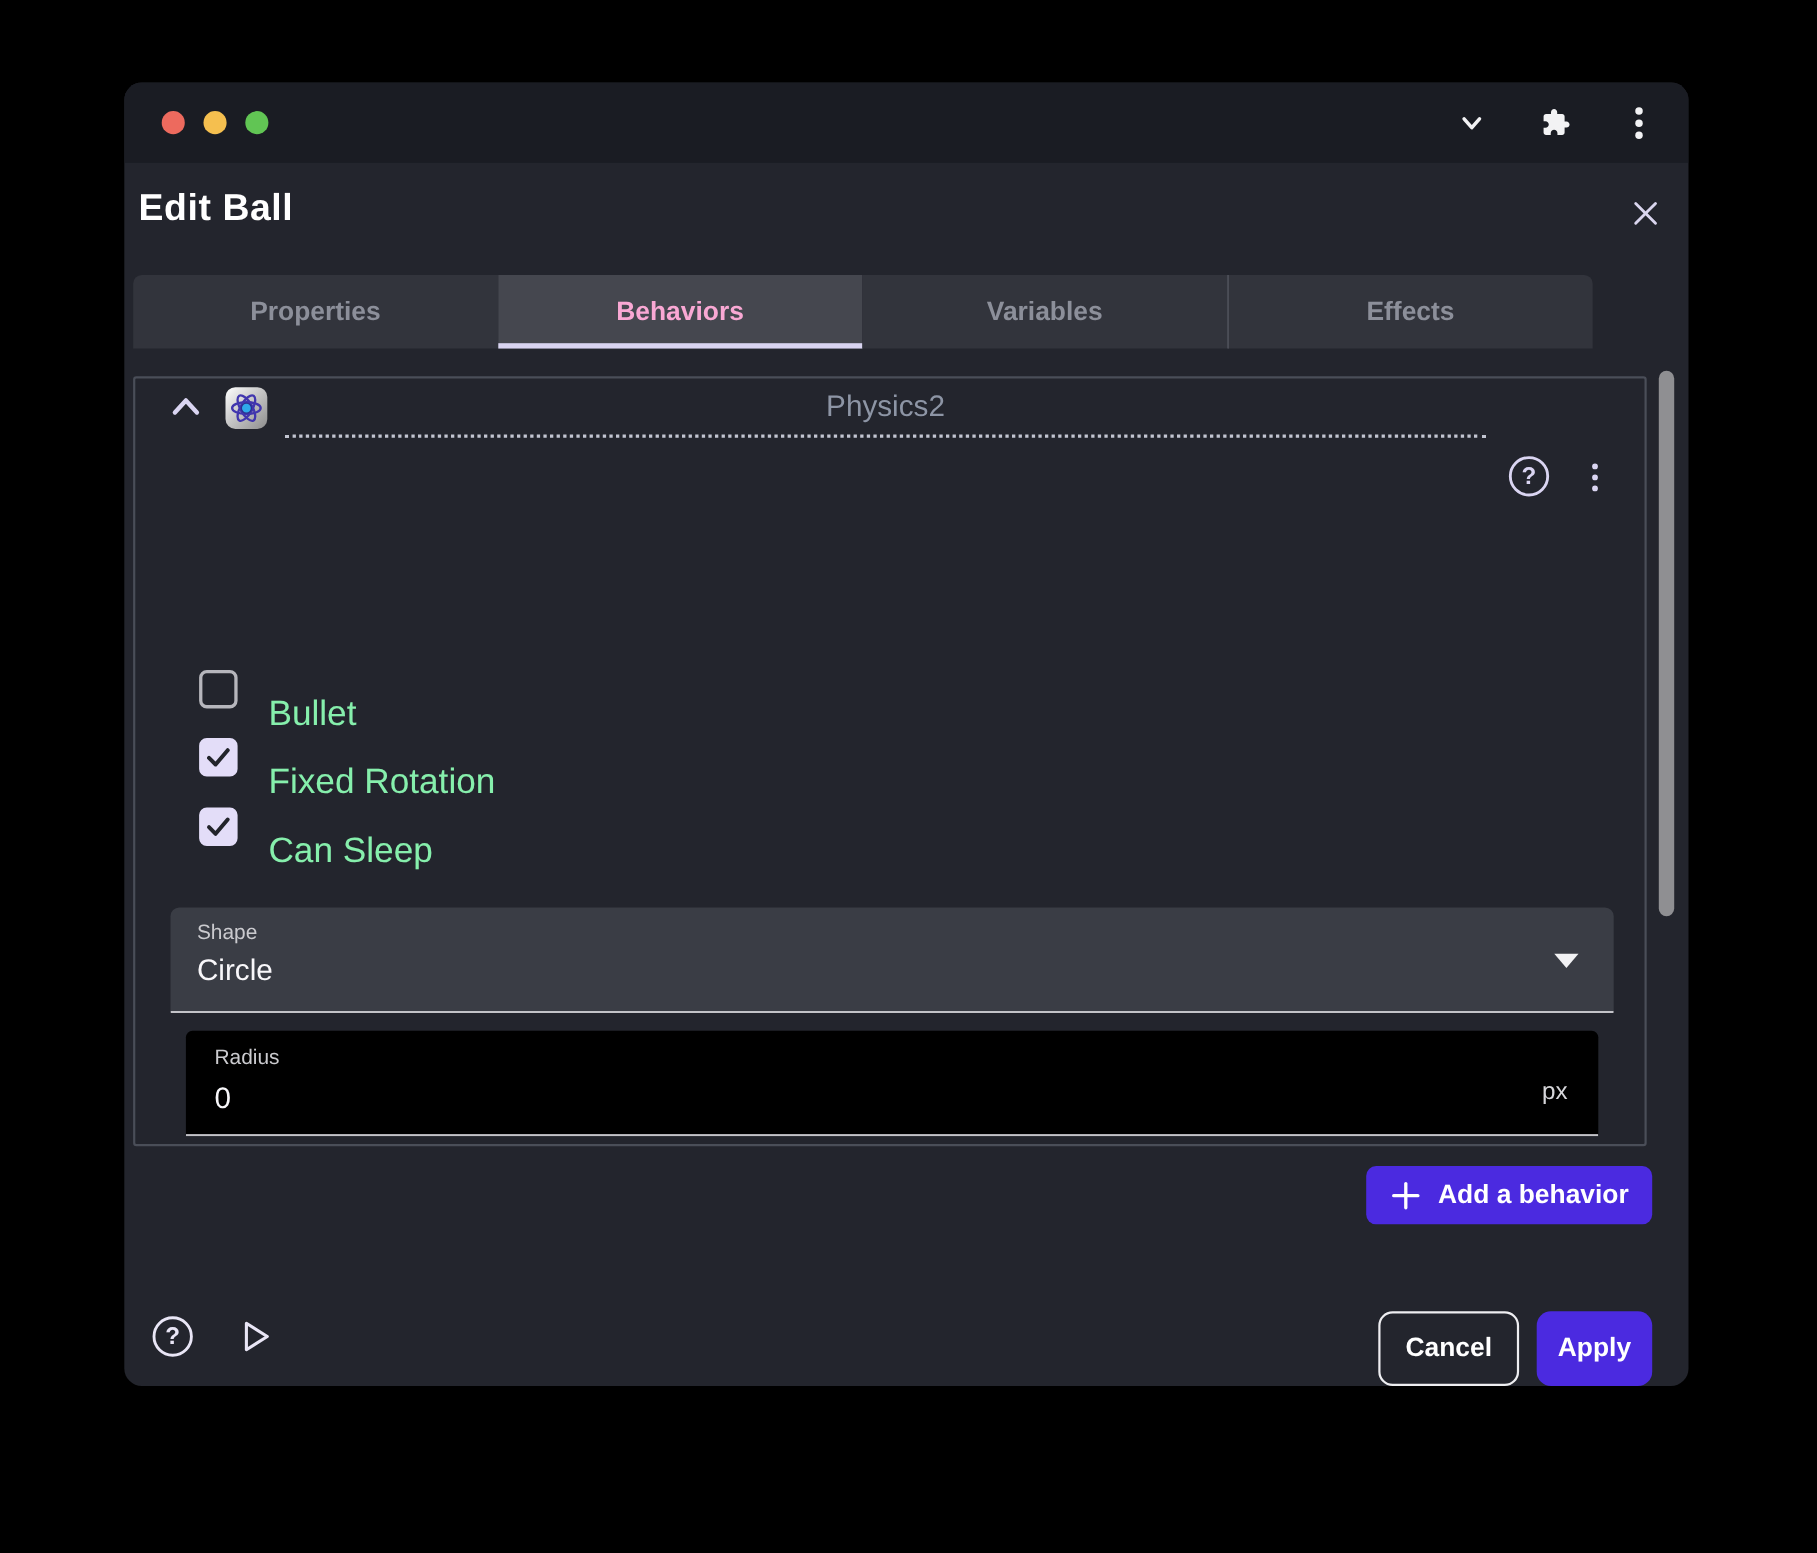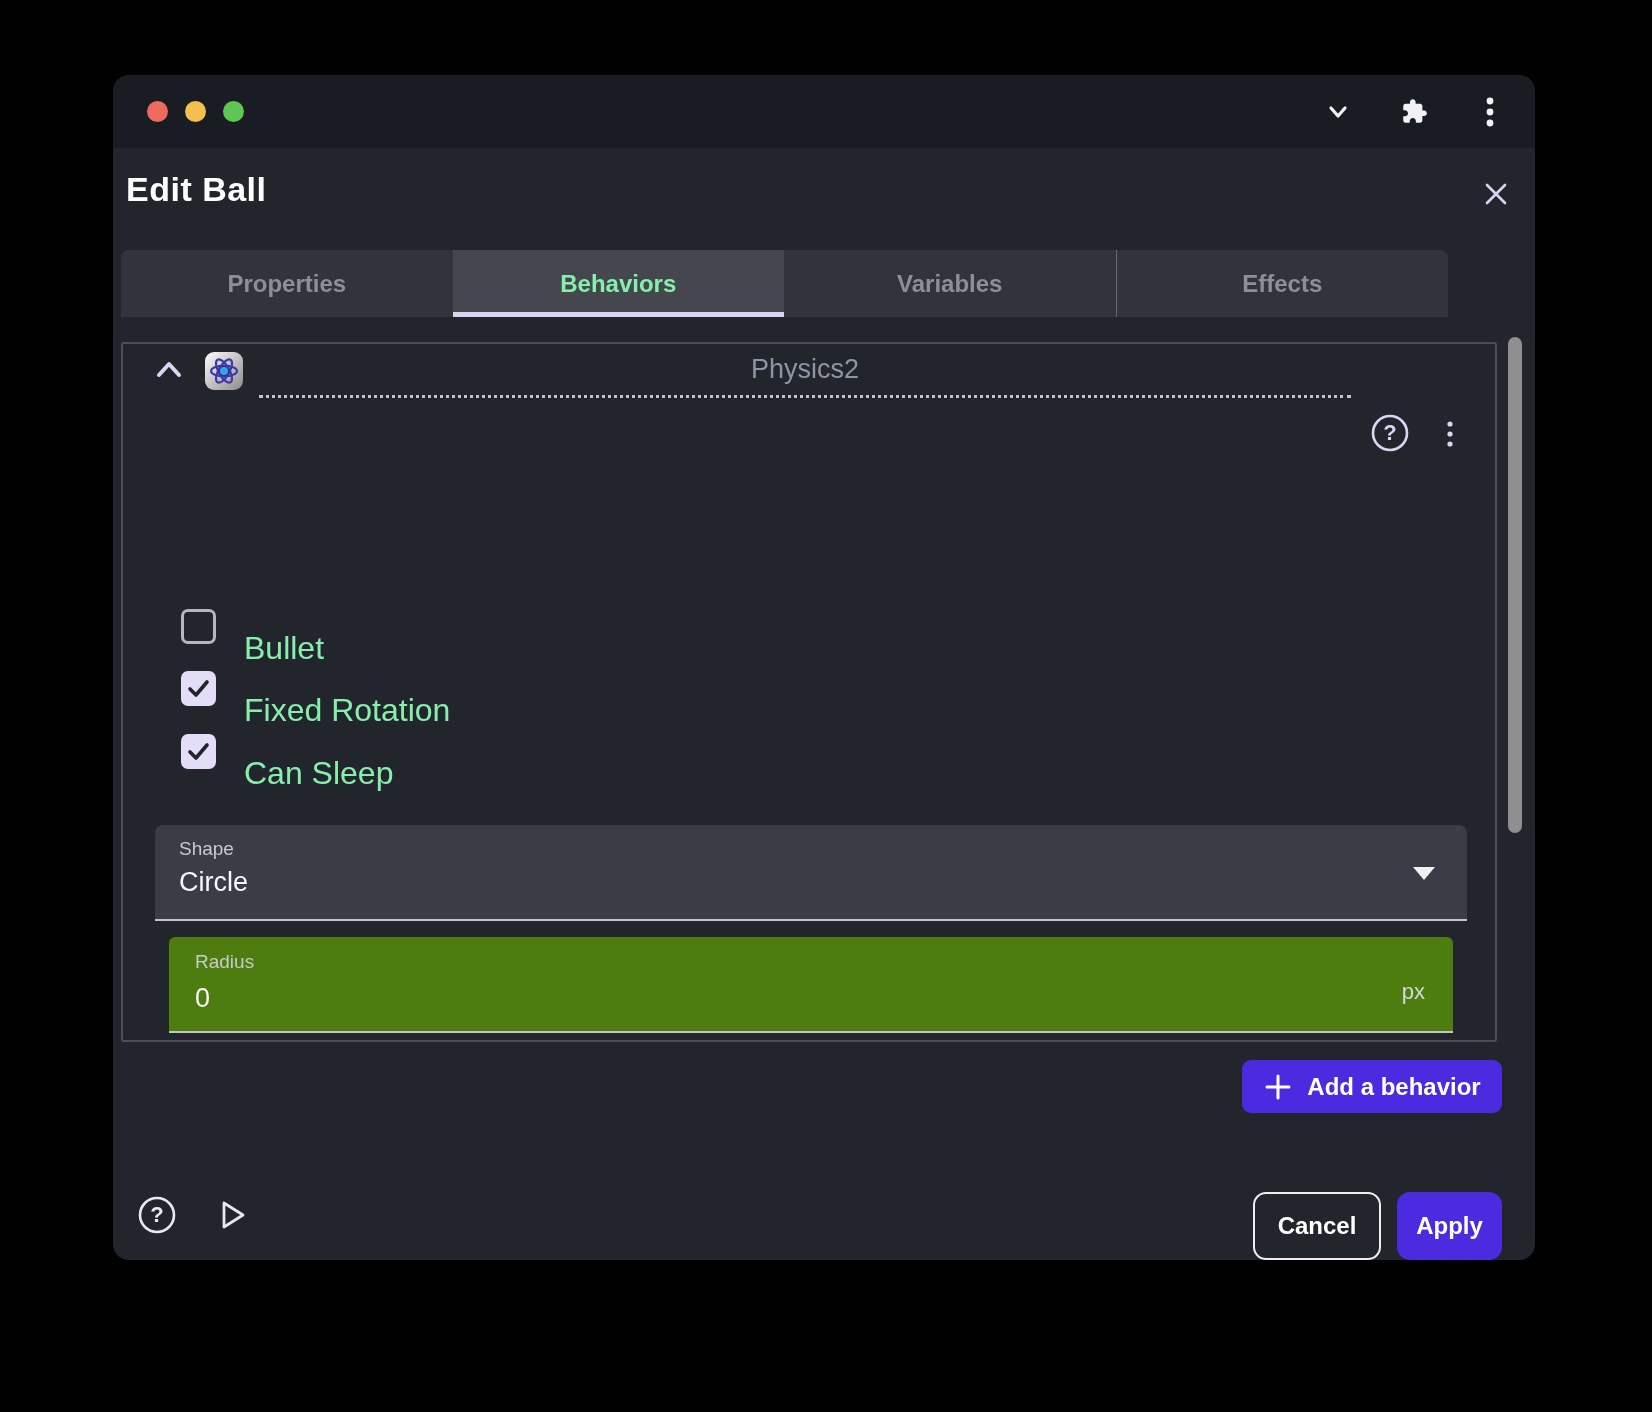--- a/index.html
+++ b/index.html
@@ -38,21 +38,21 @@
     position:absolute; left:8px; top:175px; width:1327px; height:67px;
     display:flex; border-radius:8px 8px 0 0; overflow:hidden;text-align:center;
   }
   .tab {
     flex:1 1 0; background:#32343c; color:#8c8f9a; font-size:24px; font-weight:700;
     display:flex; align-items:center; justify-content:center; cursor:pointer;
     position:relative;
   }
   .tab.divider-right { border-right:1px solid #686b75; }
   .tab.active {
-    background:var(--tab-active-bg, #45474f); color:#86efac;
+    background:var(--tab-active-bg, #45474f); color:#f9a8d4;
   }
   .tab.active::after {
     content:""; position:absolute; left:0; right:0; bottom:0; height:5px;
     background:var(--lavender, #d9d4f1);
   }
   
   .panel {
     position:absolute; left:8px; top:267px; width:1376px; height:700px;
     border:2px solid #4a4e58; border-radius:3px;text-align:center;
   }
@@ -83,21 +83,21 @@
   .sel .f-value { position:absolute; left:24px; top:42px; font-size:27px; color:#f8f7fa; }
   .sel .arrow {
     position:absolute; right:32px; top:42px; width:0; height:0;
     border-left:11px solid transparent; border-right:11px solid transparent;
     border-top:13px solid #f2f2f4;
   }
   .sel-type { top:145px; }
   .sel-shape { top:481px; }
   .radius-field {
     position:absolute; left:46px; top:593px; width:1284px; height:96px;
-    background:#4d7c0f; border-radius:6px 6px 0 0; border-bottom:2px solid #c3c3c8;
+    background:#000000; border-radius:6px 6px 0 0; border-bottom:2px solid #c3c3c8;
     cursor:text;
   }
   .radius-field .f-label { position:absolute; left:26px; top:14px; font-size:19px; color:#cacace; }
   .radius-field .f-value { position:absolute; left:26px; top:46px; font-size:27px; color:#f8f7fa; }
   .radius-field .f-unit { position:absolute; right:28px; top:42px; font-size:22px; color:#d6d6da; }
   
   .cbx-row { position:absolute; left:58px; height:36px; display:flex; align-items:center; gap:28px; cursor:pointer; }
   .cbx-row.r0 { top:264px; } .cbx-row.r1 { top:326px; } .cbx-row.r2 { top:389px; }
   .cbx {
     width:35px; height:35px; border-radius:7px; border:3px solid #b6b6bc;

